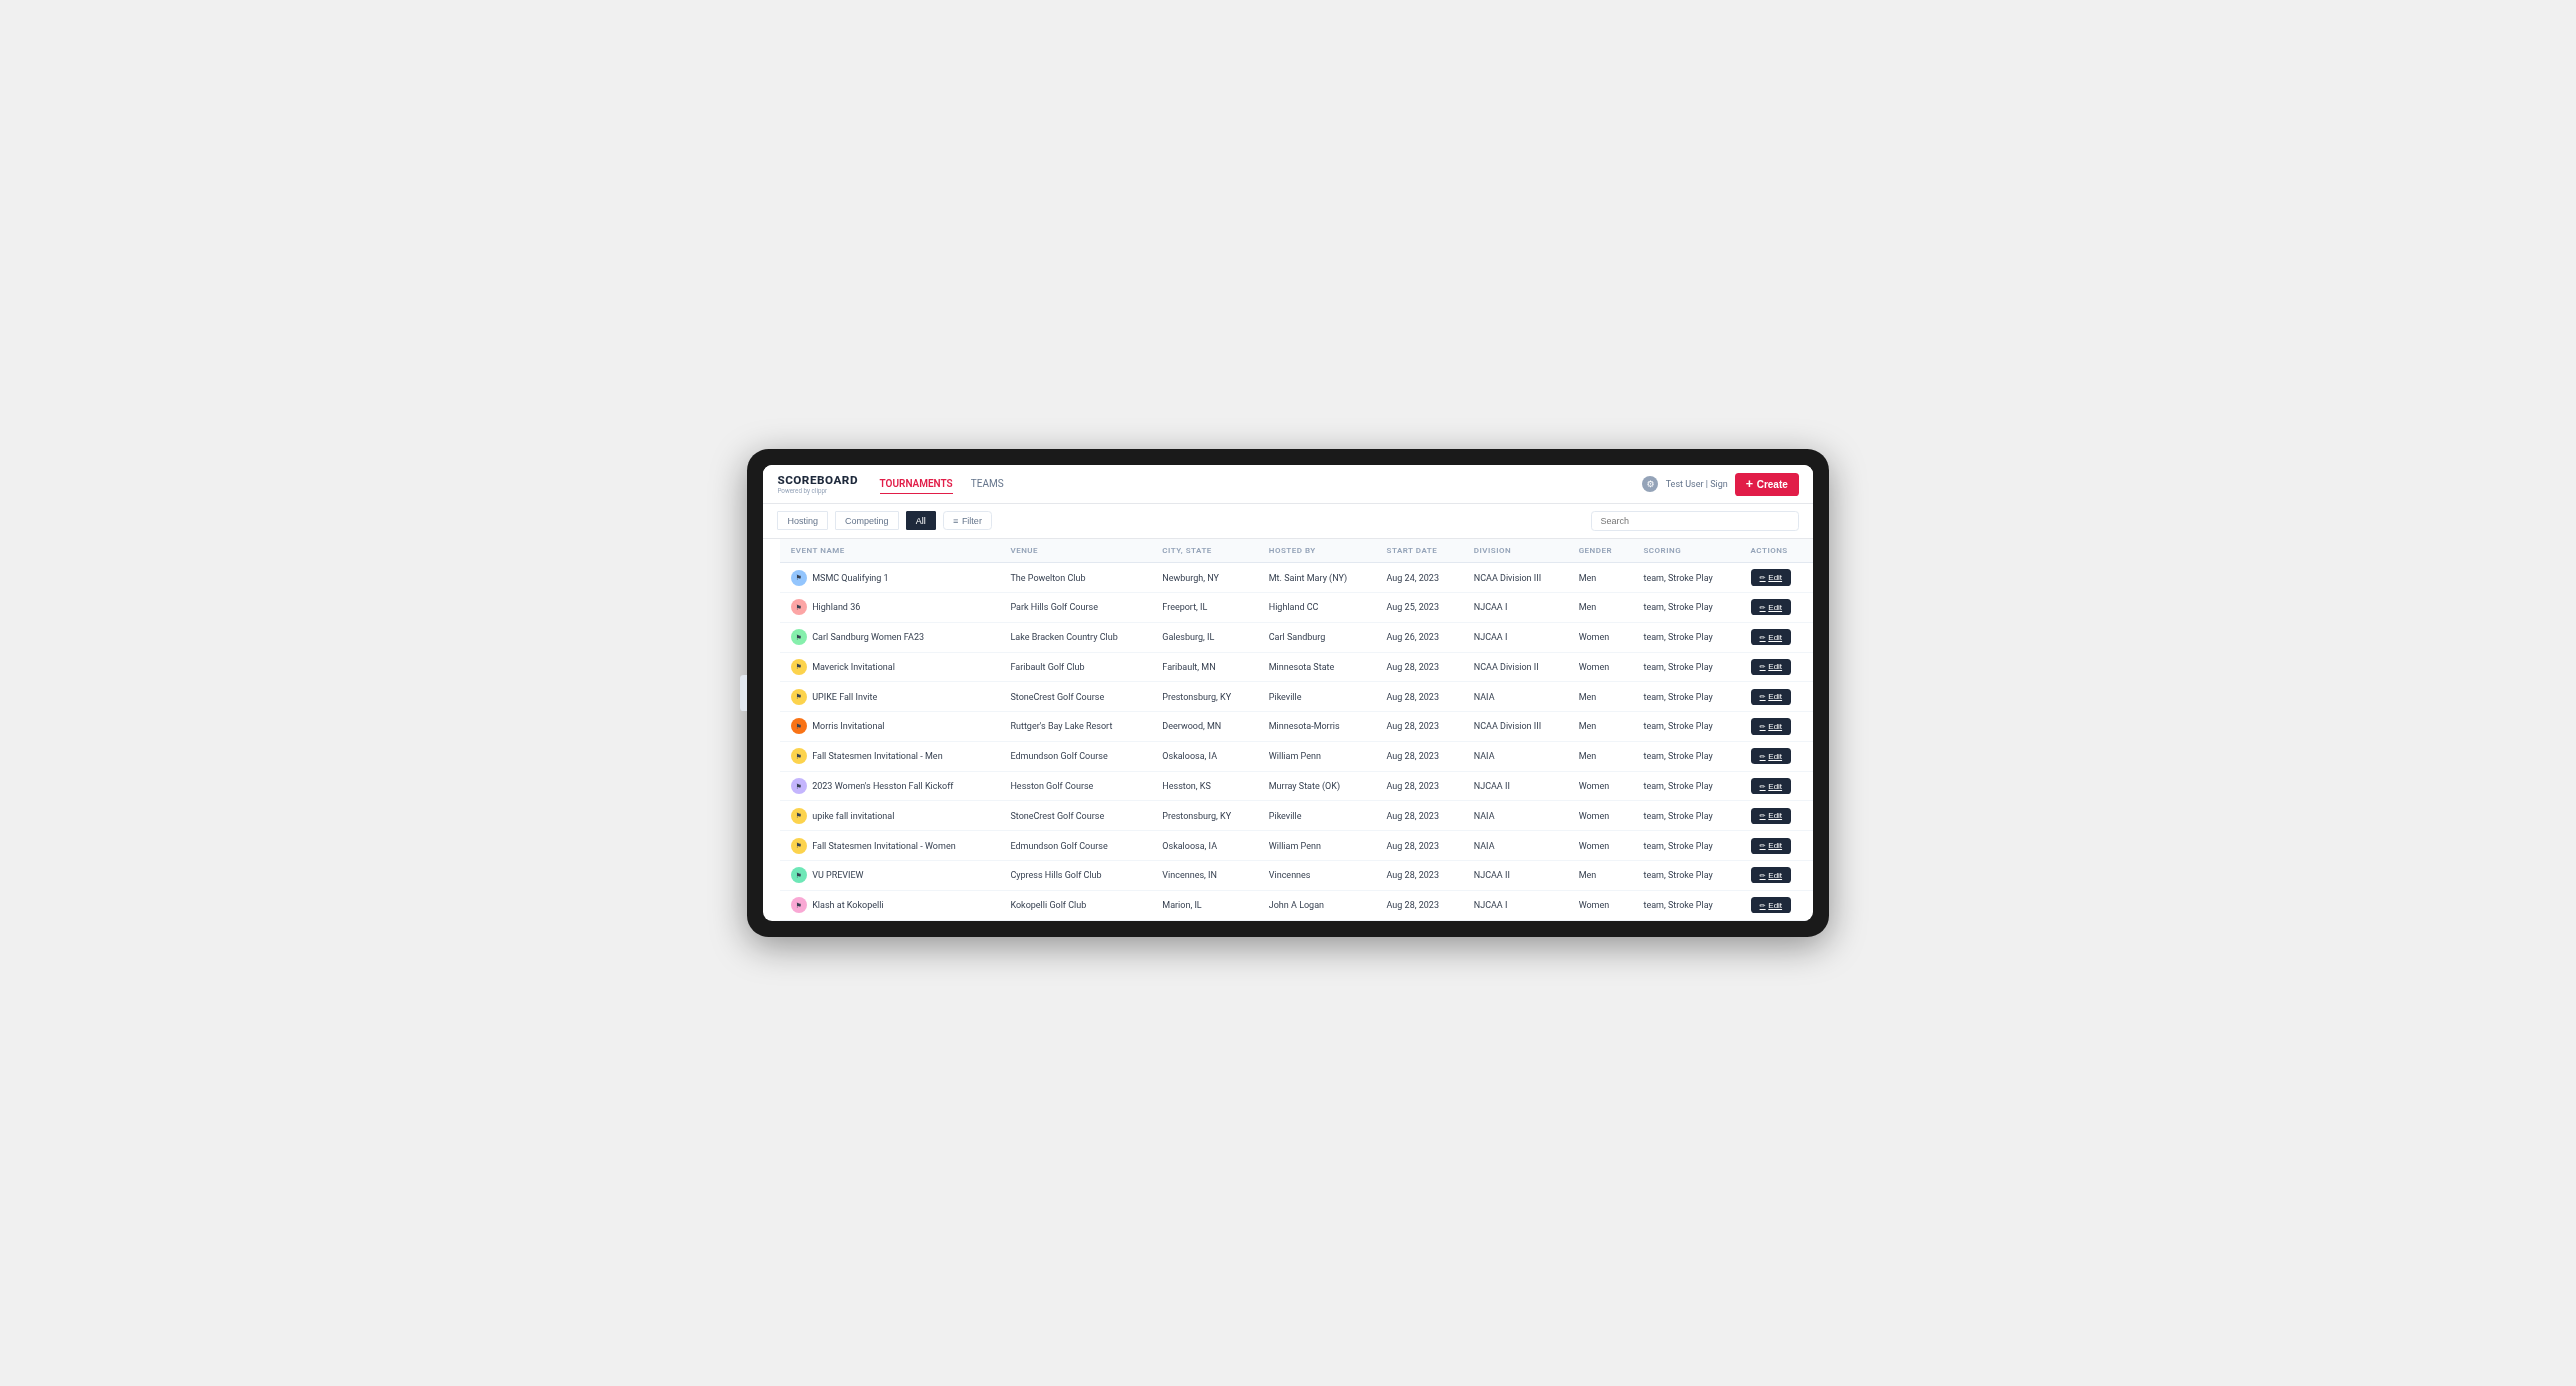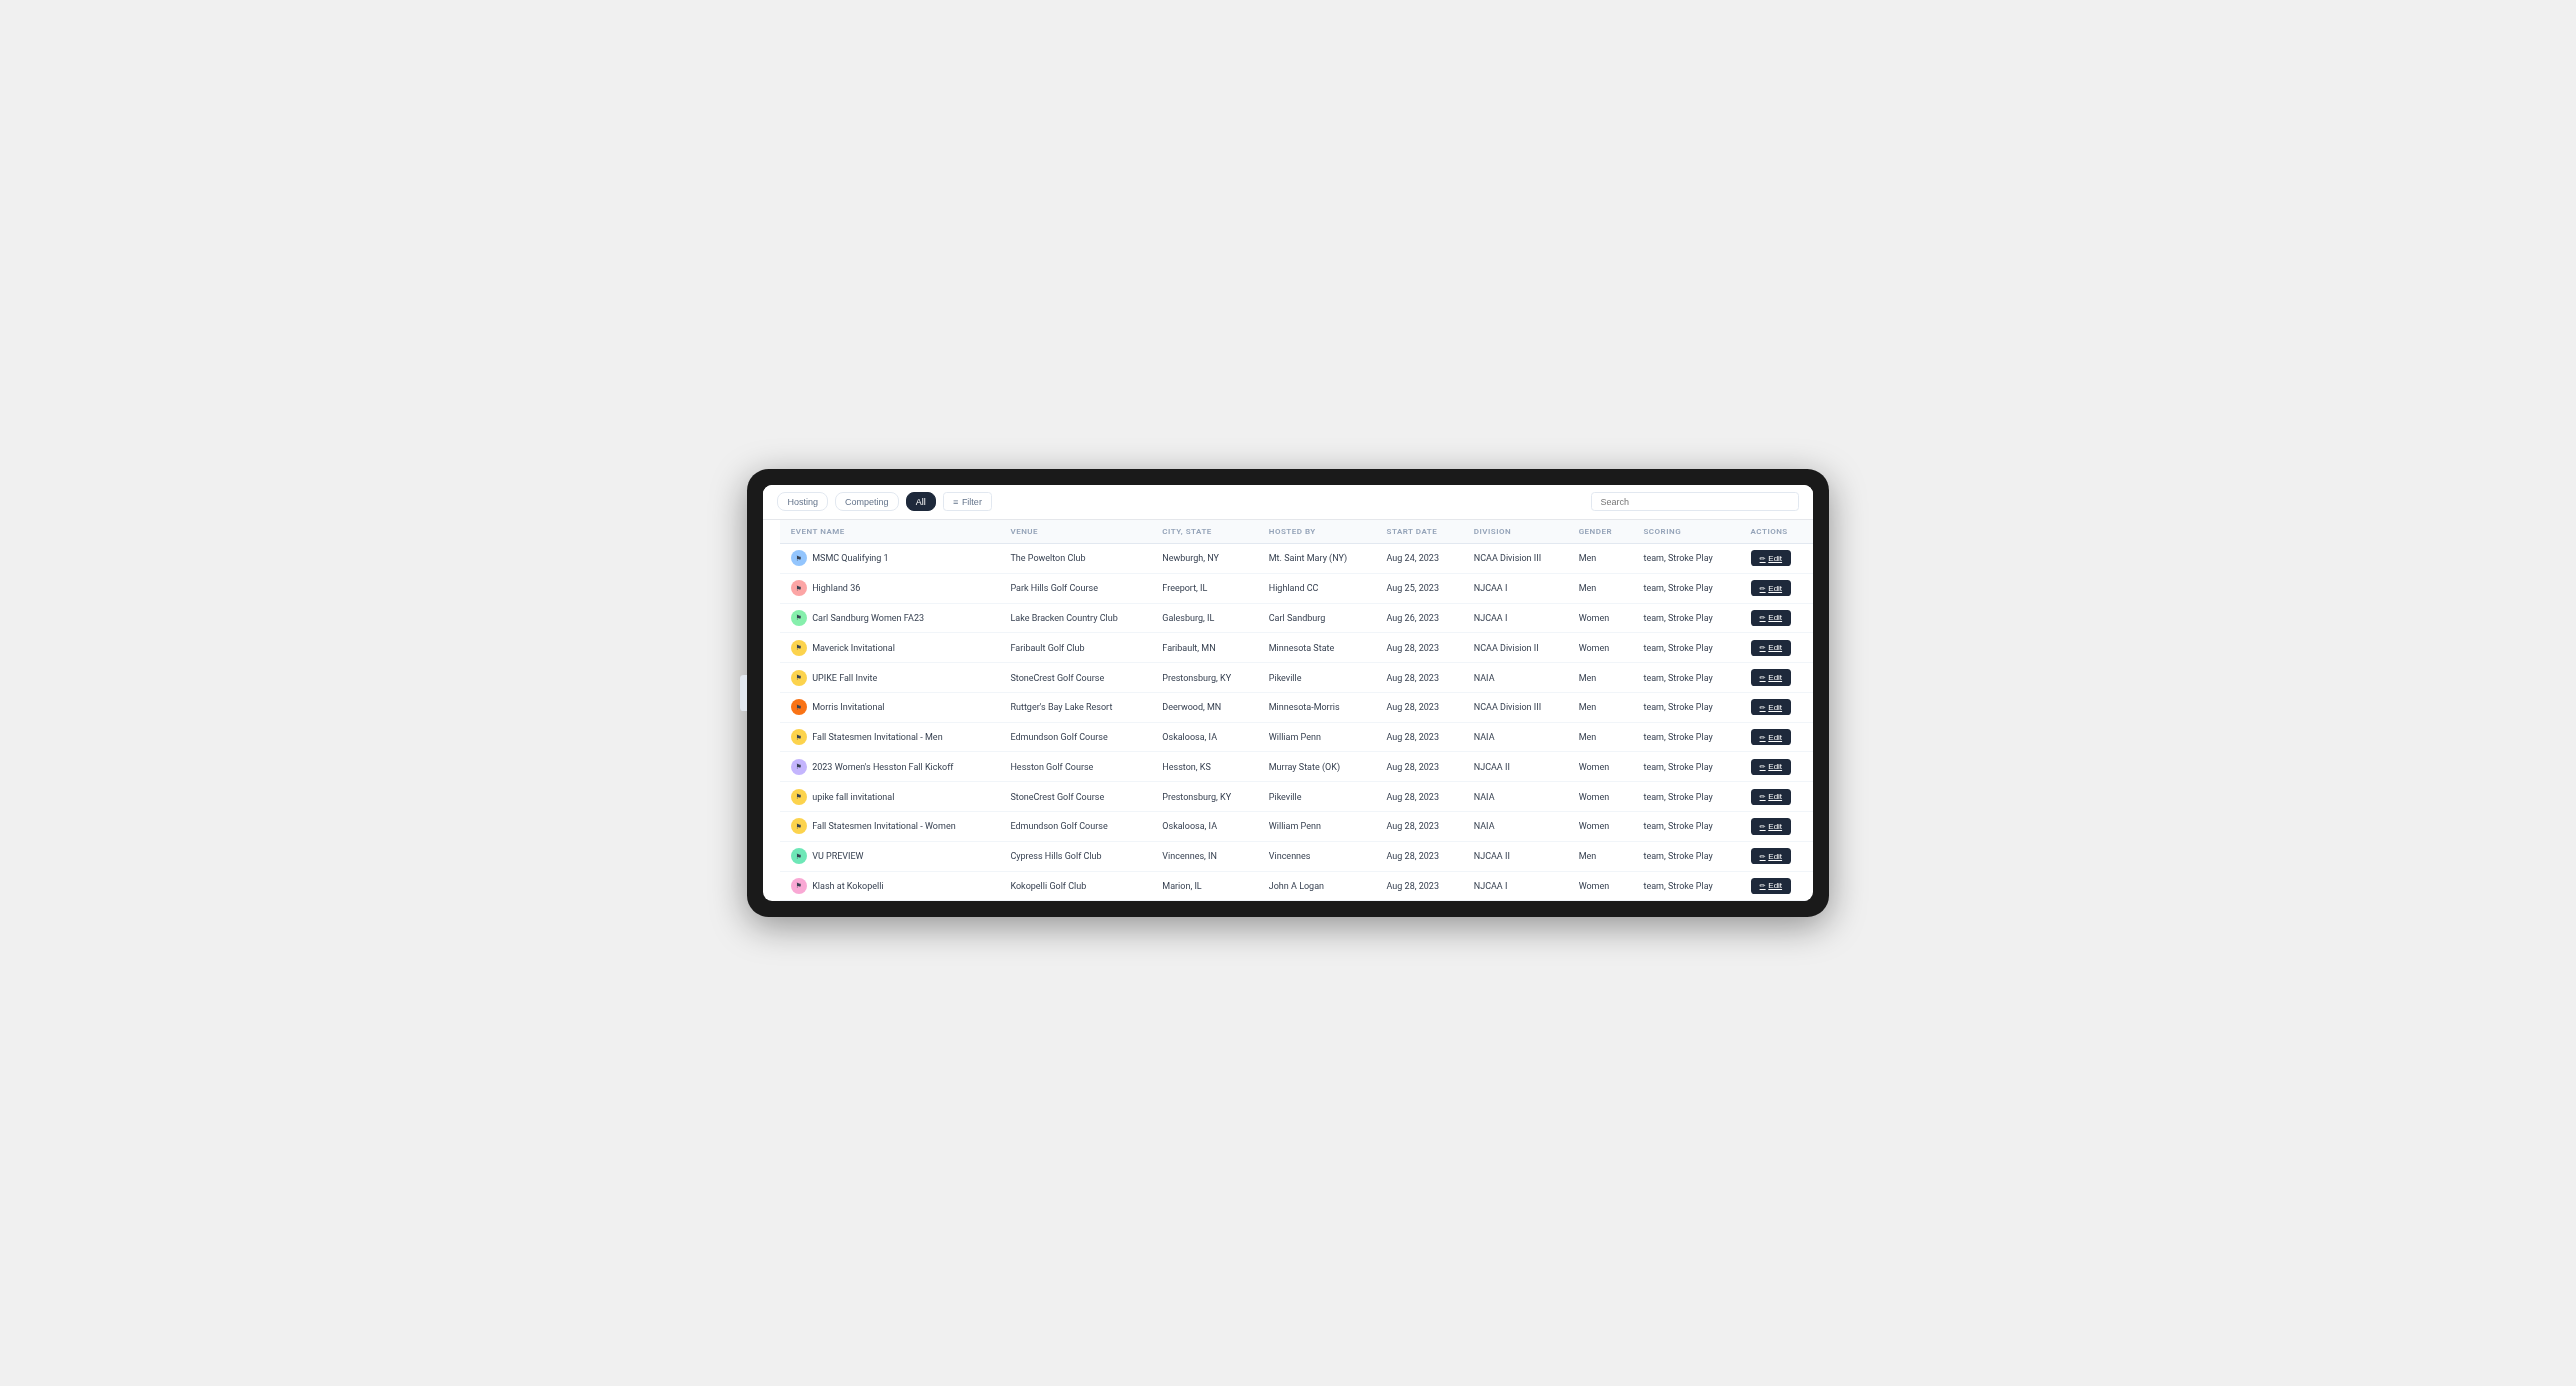--- a/index.html
+++ b/index.html
@@ -132,21 +132,21 @@
       display: flex;
       align-items: center;
       padding: 7.2px 14.4px;
       gap: 7.2px;
       background: #fff;
       border-bottom: 0.9px solid #e5e7eb;
     }
 
     .filter-btn {
       padding: 3.6px 9px;
-      border-radius: 8px;
+      border-radius: 1px;
       font-size: 9px;
       border: 0.9px solid #e2e8f0;
       background: #fff;
       cursor: pointer;
       color: #64748b;
     }
 
     .filter-btn.active {
       background: #1e293b;
       color: white;
@@ -290,20 +290,35 @@
   </style>
 </head>
 <body>
 
 <div class="outer-wrapper">
 
   <div class="tablet-container">
     <div class="side-tab"></div>
     <div class="tablet-screen">
 
+      <div class="navbar">
+        <div class="logo-area">
+          <span class="logo-text">SCOREBOARD</span>
+          <span class="logo-sub">Powered by clippr</span>
+        </div>
+        <div class="nav-links">
+          <a class="nav-link active">TOURNAMENTS</a>
+          <a class="nav-link">TEAMS</a>
+        </div>
+        <div class="nav-right">
+          <div class="settings-icon">⚙</div>
+          <span class="user-text">Test User | Sign</span>
+          <button class="create-btn">Create</button>
+        </div>
+      </div>
 
       <div class="filters-bar">
         <button class="filter-btn">Hosting</button>
         <button class="filter-btn">Competing</button>
         <button class="filter-btn active">All</button>
         <button class="filter-icon-btn">
           <span>≡</span>
           <span>Filter</span>
         </button>
         <div class="search-area">

